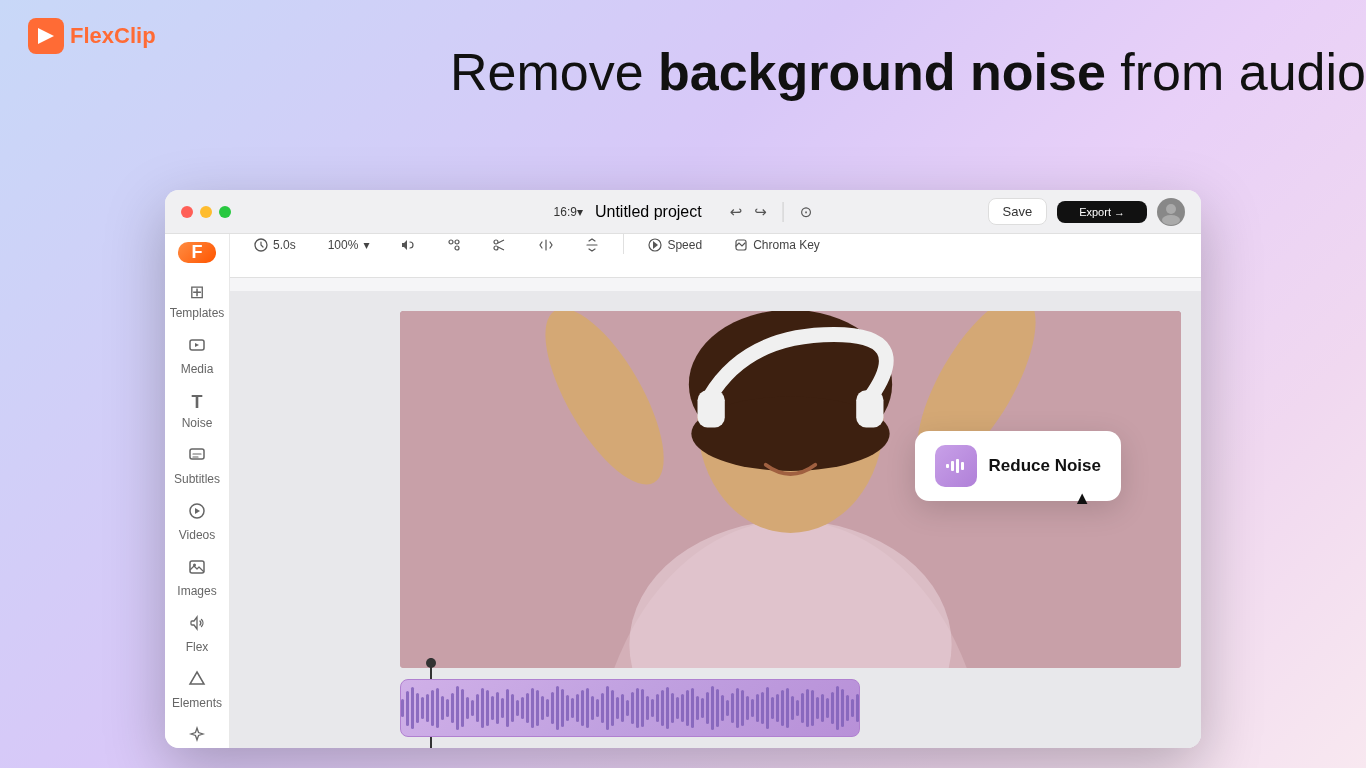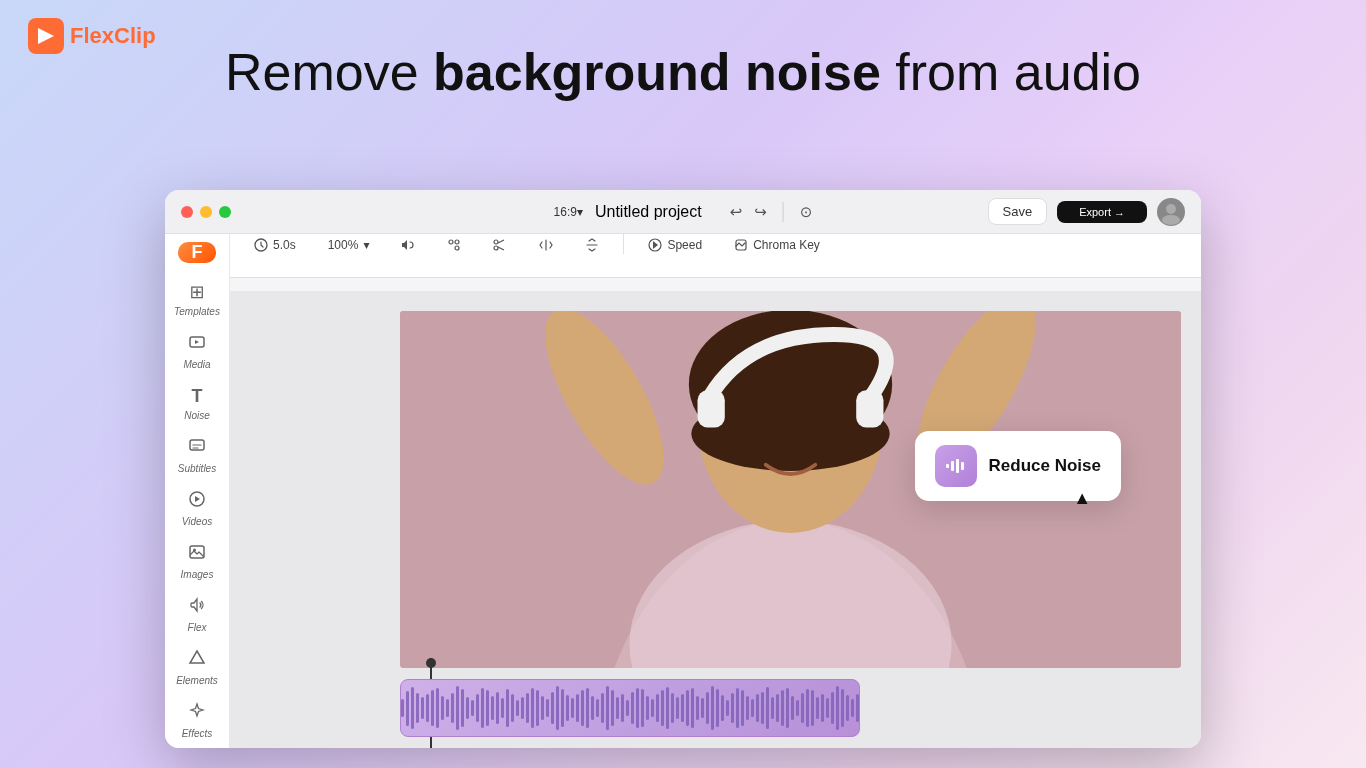--- a/index.html
+++ b/index.html
@@ -40,20 +40,21 @@
       top: 40px;
       left: 0;
       right: 0;
       text-align: center;
     }
     .headline h1 {
       font-size: 52px;
       font-weight: 400;
       color: #111;
       line-height: 1.25;
+      text-align: right;
     }
     .headline h1 strong {
       font-weight: 800;
     }
 
     
     .app-window {
       position: absolute;
       top: 190px;
       left: 165px;
@@ -186,23 +187,22 @@
       padding: 6px 0;
       width: 100%;
       cursor: pointer;
       gap: 3px;
     }
     .sidebar-item .si-icon {
       font-size: 18px;
       color: #666;
     }
     .sidebar-item .si-label {
-      font-size: 10px;
+      font-size: 12px;
       color: #666;
-      font-style: italic;
     }
 
     
     .content-area {
       flex: 1;
       display: flex;
       flex-direction: column;
     }
 
     

